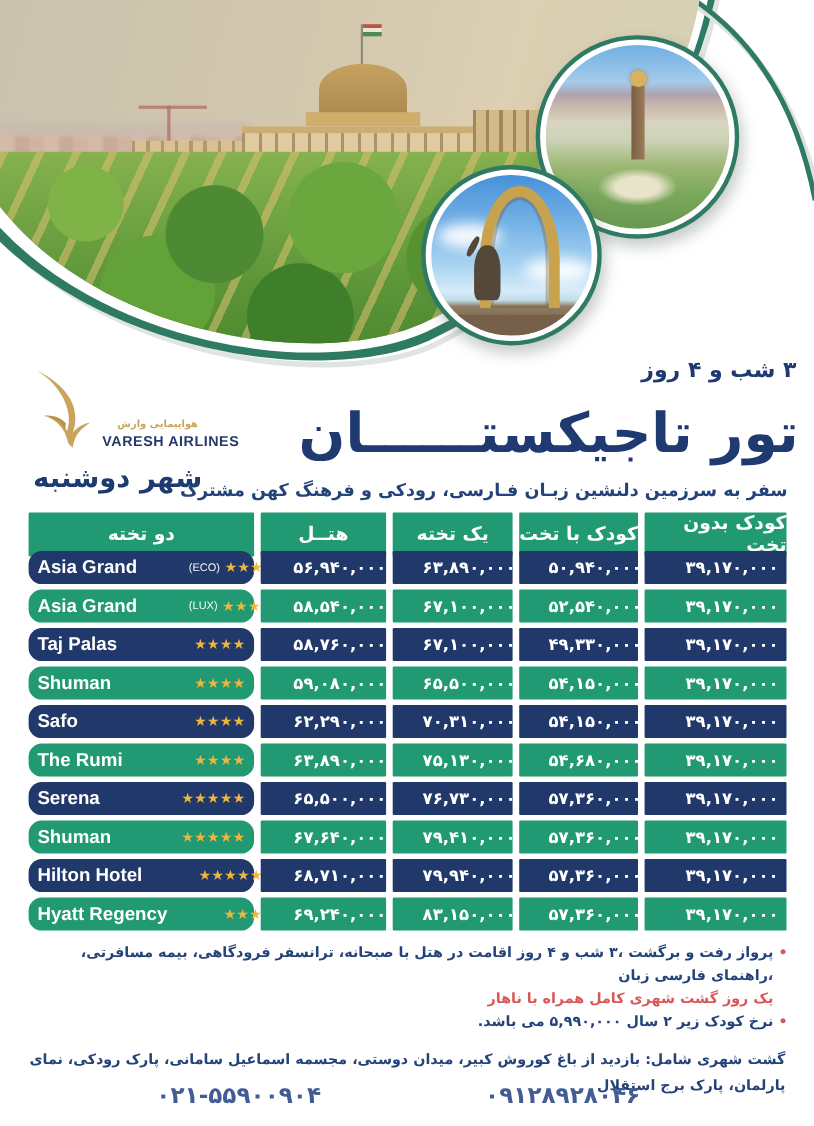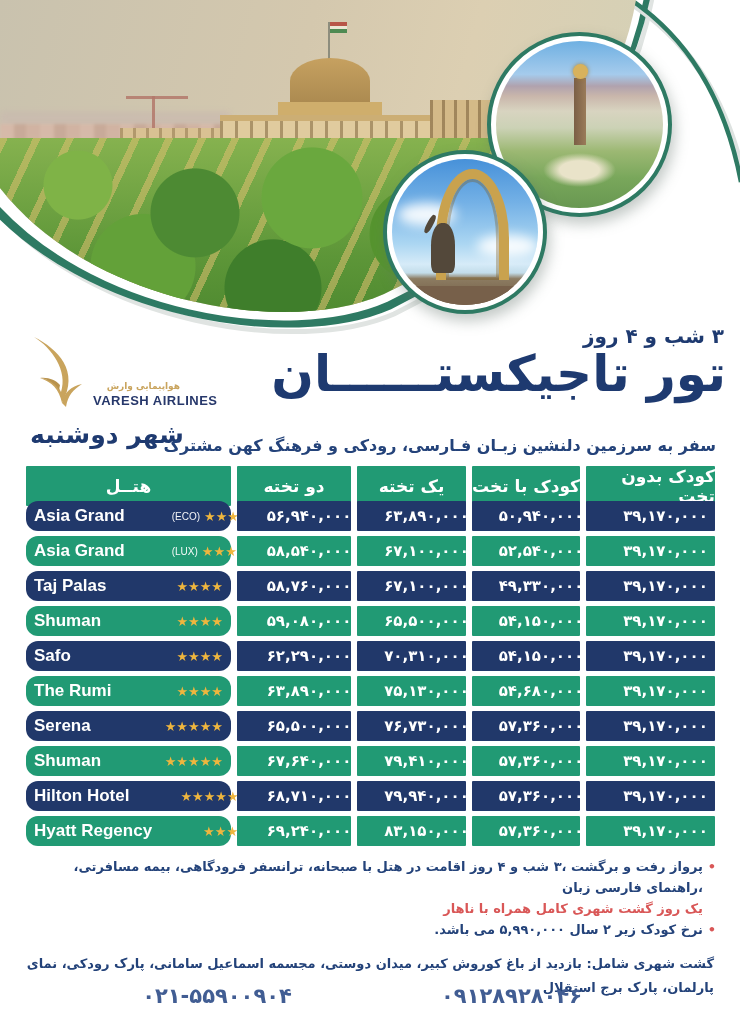--- a/index.html
+++ b/index.html
@@ -81,21 +81,21 @@
   .logo-bird { position:absolute; left:8px; top:0; }
   .logo-fa { position:absolute; right:28px; top:48px; color:#c9a45d; font-size:9px; font-weight:bold; direction:rtl; }
   .logo-en { position:absolute; left:28px; top:60px; font-family:Liberation Sans, sans-serif;
     font-size:13px; font-weight:bold; color:#27386b; letter-spacing:.5px; white-space:nowrap;margin-left:47px; }
   .city-name { position:absolute; left:30px; top:420px; z-index:5;
     color:#1e3a70; font-size:25px; font-weight:bold; direction:rtl; }
 
   
   .duration { position:absolute; right:16px; top:324px; z-index:5;
     color:#1e3a70; font-size:20px; font-weight:bold; direction:rtl; }
-  .title { position:absolute; right:14px; top:344px; z-index:5;
+  .title { position:absolute; right:14px; top:364px; z-index:5;
     color:#1e3a70; font-size:50px; font-weight:bold; direction:rtl; line-height:1.2; white-space:nowrap; }
   .subtitle { position:absolute; right:24px; top:436px; z-index:5;
     color:#24437a; font-size:16px; font-weight:bold; direction:rtl; }
 
   
   .price-table { position:absolute; left:26px; top:466px; width:689px; z-index:5;
     display:grid; grid-template-columns:205px 114px 109px 108px 129px;
     grid-auto-rows:30px; column-gap:6px; row-gap:5px; }
   .th { background:#219a74; height:40px; display:flex; align-items:center; justify-content:center;
     color:#fff; font-size:17px; font-weight:bold; direction:rtl; border-radius:1px; }
@@ -185,22 +185,22 @@
     <div class="logo-fa">هواپیمایی وارش</div>
     <div class="logo-en">VARESH AIRLINES</div>
   </div>
   <div class="city-name">شهر دوشنبه</div>
 
   <div class="duration">۳ شب و ۴ روز</div>
   <div class="title">تور تاجیکستــــــان</div>
   <div class="subtitle">سفر به سرزمین دلنشین زبـان فـارسی، رودکی و فرهنگ کهن مشترک</div>
 
   <div class="price-table">
+    <div class="th">دو تخته</div>
     <div class="th">هتــل</div>
-    <div class="th">دو تخته</div>
     <div class="th">یک تخته</div>
     <div class="th">کودک با تخت</div>
     <div class="th">کودک بدون تخت</div>
 
     <div class="cell hotel-cell row-navy">
         <span class="h-name">Asia Grand</span>
         <span class="h-suffix">(ECO)</span>
         <span class="stars">★★★★</span>
       </div>
     <div class="cell row-navy">۵۶,۹۴۰,۰۰۰</div>

